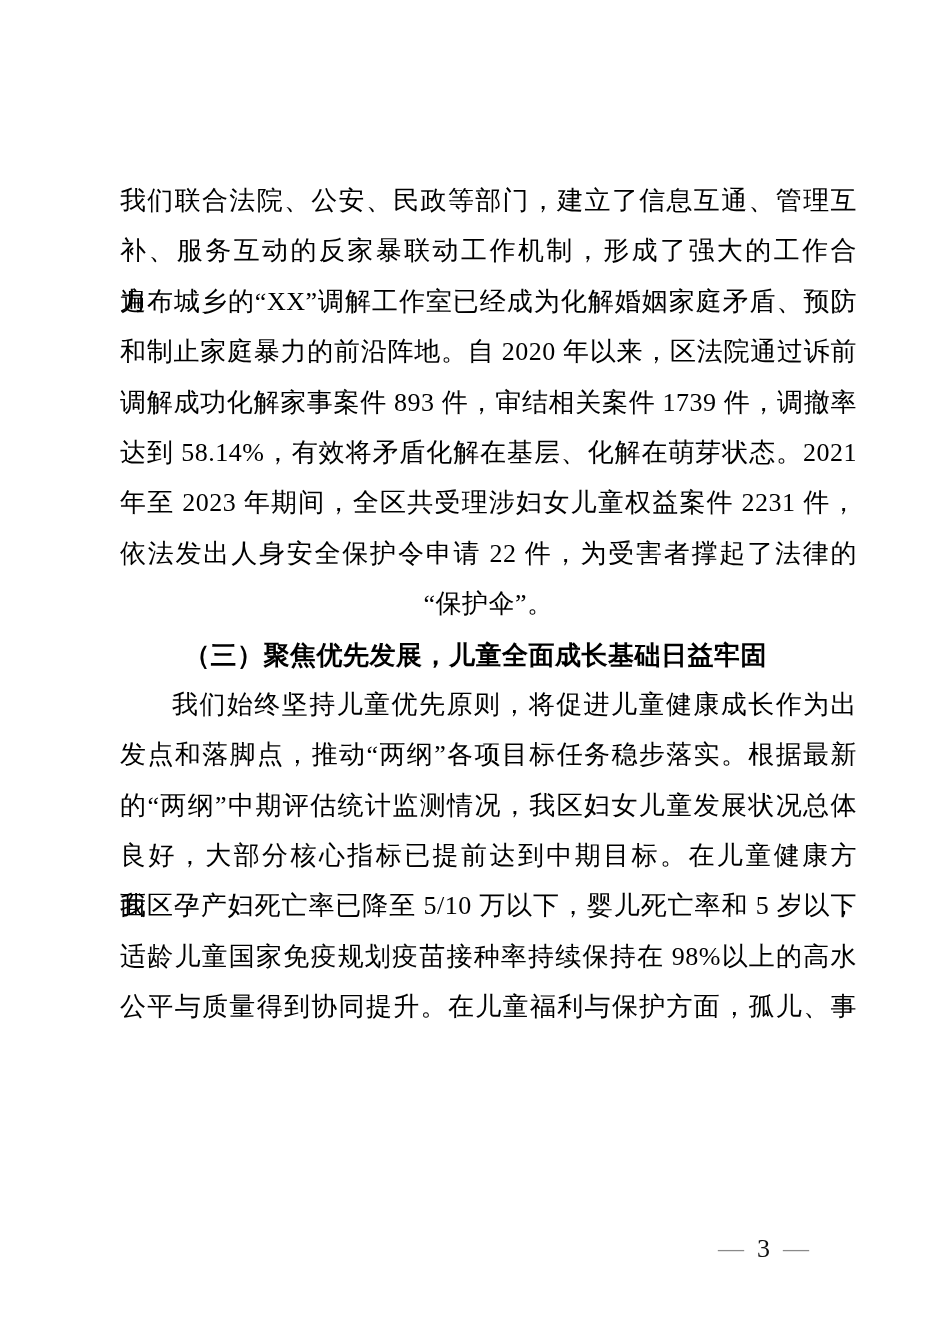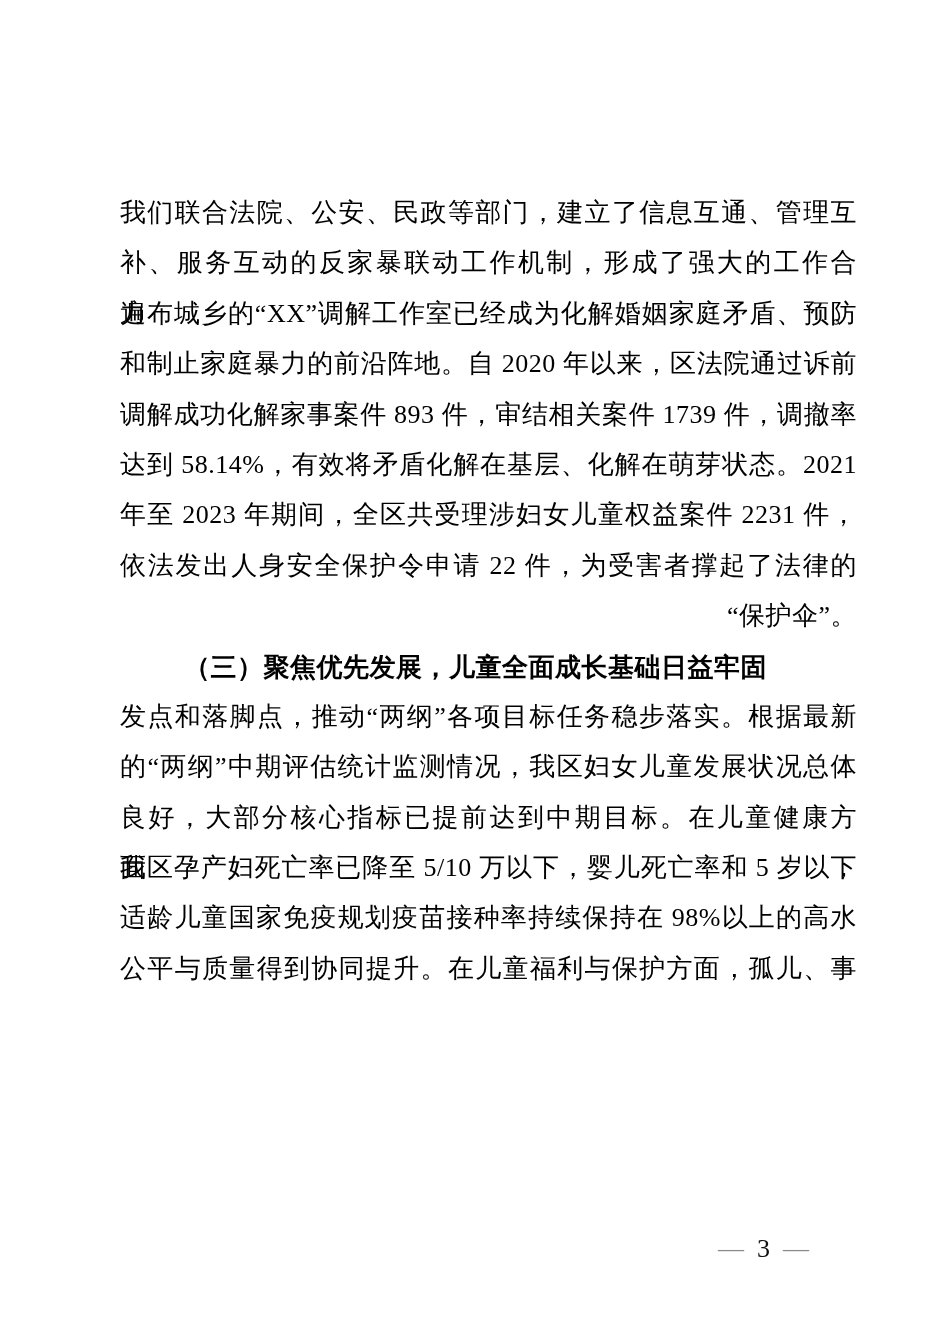--- a/index.html
+++ b/index.html
@@ -14,28 +14,28 @@
     font-family: "Liberation Serif", "DejaVu Serif", serif;
   }
   .page {
     position: absolute;
     inset: 0;
     background: #ffffff;
   }
   .text-block {
     position: absolute;
     left: 120px;
-    top: 188px;
+    top: 176px;
     width: 737px;
   }
   .ln {
     font-size: 26px;
     height: 50.4px;
     line-height: 50.4px;
-    text-align: right;
+    text-align: center;
     white-space: normal;
     letter-spacing: 0.5px;
   }
   .ln.j {
     text-align: justify;
     text-align-last: justify;
     text-justify: inter-ideograph;
   }
   .ln.indent {
     text-indent: 52px;
@@ -73,20 +73,21 @@
     <div class="ln j">我们联合法院、公安、民政等部门，建立了信息互通、管理互</div>
     <div class="ln j">补、服务互动的反家暴联动工作机制，形成了强大的工作合力。</div>
     <div class="ln j">遍布城乡的“XX”调解工作室已经成为化解婚姻家庭矛盾、预防</div>
     <div class="ln j">和制止家庭暴力的前沿阵地。自 2020 年以来，区法院通过诉前</div>
     <div class="ln j">调解成功化解家事案件 893 件，审结相关案件 1739 件，调撤率</div>
     <div class="ln j">达到 58.14%，有效将矛盾化解在基层、化解在萌芽状态。2021</div>
     <div class="ln j">年至 2023 年期间，全区共受理涉妇女儿童权益案件 2231 件，</div>
     <div class="ln j">依法发出人身安全保护令申请 22 件，为受害者撑起了法律的</div>
     <div class="ln">“保护伞”。</div>
     <div class="ln heading">（三）聚焦优先发展，儿童全面成长基础日益牢固</div>
+    <div class="ln j indent">我们始终坚持儿童优先原则，将促进儿童健康成长作为出</div>
     <div class="ln j">发点和落脚点，推动“两纲”各项目标任务稳步落实。根据最新</div>
     <div class="ln j">的“两纲”中期评估统计监测情况，我区妇女儿童发展状况总体</div>
     <div class="ln j">良好，大部分核心指标已提前达到中期目标。在儿童健康方面，</div>
     <div class="ln j">我区孕产妇死亡率已降至 5/10 万以下，婴儿死亡率和 5 岁以下</div>
     <div class="ln j">适龄儿童国家免疫规划疫苗接种率持续保持在 98%以上的高水</div>
     <div class="ln j">公平与质量得到协同提升。在儿童福利与保护方面，孤儿、事</div>
   </div>
 
   <div class="footer">
     <span class="dash">—</span>

